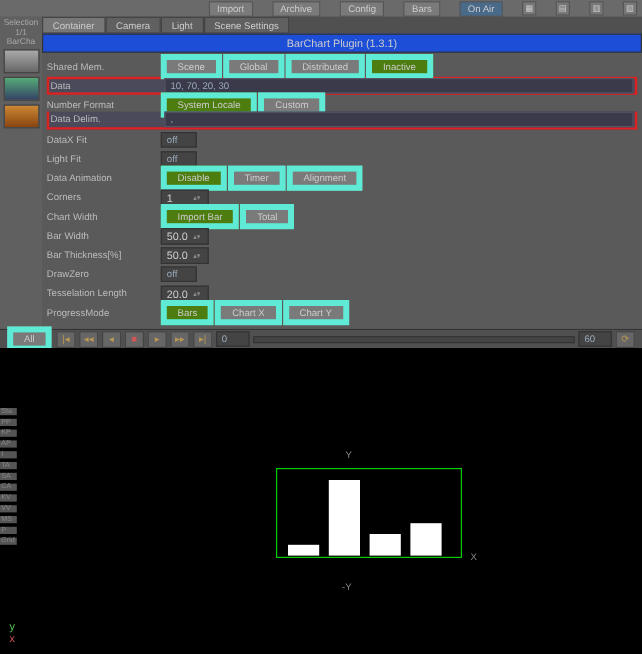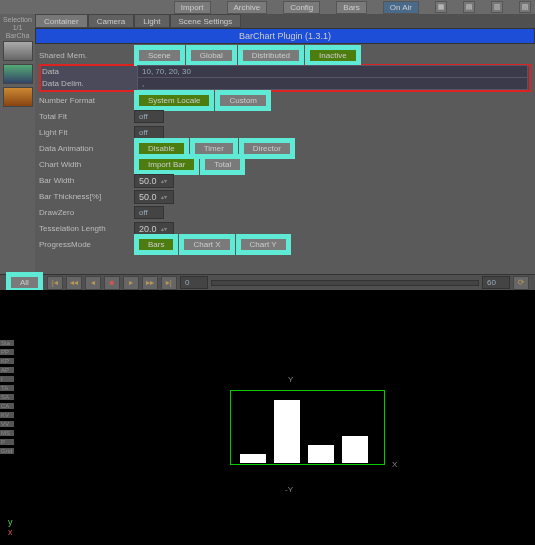--- a/index.html
+++ b/index.html
@@ -87,42 +87,49 @@
         <span class="segbtn on">Inactive</span>
       </div>
       <div class="row hl">
         <div style="display:flex;flex-direction:column;width:100%">
           <div style="display:flex;align-items:center">
             <div class="lbl">Data</div>
             <div class="input">10, 70, 20, 30</div>
           </div>
         </div>
       </div>
+      <div class="row">
+        <div class="lbl">Number Format</div>
+        <span class="segbtn on">System Locale</span>
+        <span class="segbtn">Custom</span>
+      </div>
       <div class="row hl" style="margin-top:-3px;border-top:none">
         <div class="lbl">Data Delim.</div>
         <div class="input">,</div>
       </div>
       <div class="row">
-        <div class="lbl">Number Format</div>
-        <span class="segbtn on">System Locale</span>
-        <span class="segbtn">Custom</span>
-      </div>
-      <div class="row">
-        <div class="lbl">Total Fit</div>
+        <div class="lbl">DataX Fit</div>
         <span class="val">off</span>
       </div>
       <div class="row">
         <div class="lbl">Light Fit</div>
         <span class="val">off</span>
       </div>
       <div class="row">
         <div class="lbl">Data Animation</div>
         <span class="segbtn on">Disable</span>
         <span class="segbtn">Timer</span>
-        <span class="segbtn">Director</span>
+        <span class="segbtn">Alignment</span>
+      </div>
+      <div class="row">
+        <div class="lbl">Corners</div>
+        <span class="num">
+            <span>1</span>
+            <span class="spin">▴▾</span>
+          </span>
       </div>
       <div class="row">
         <div class="lbl">Chart Width</div>
         <span class="segbtn on">Import Bar</span>
         <span class="segbtn">Total</span>
       </div>
       <div class="row">
         <div class="lbl">Bar Width</div>
         <span class="num">
             <span>50.0</span>

